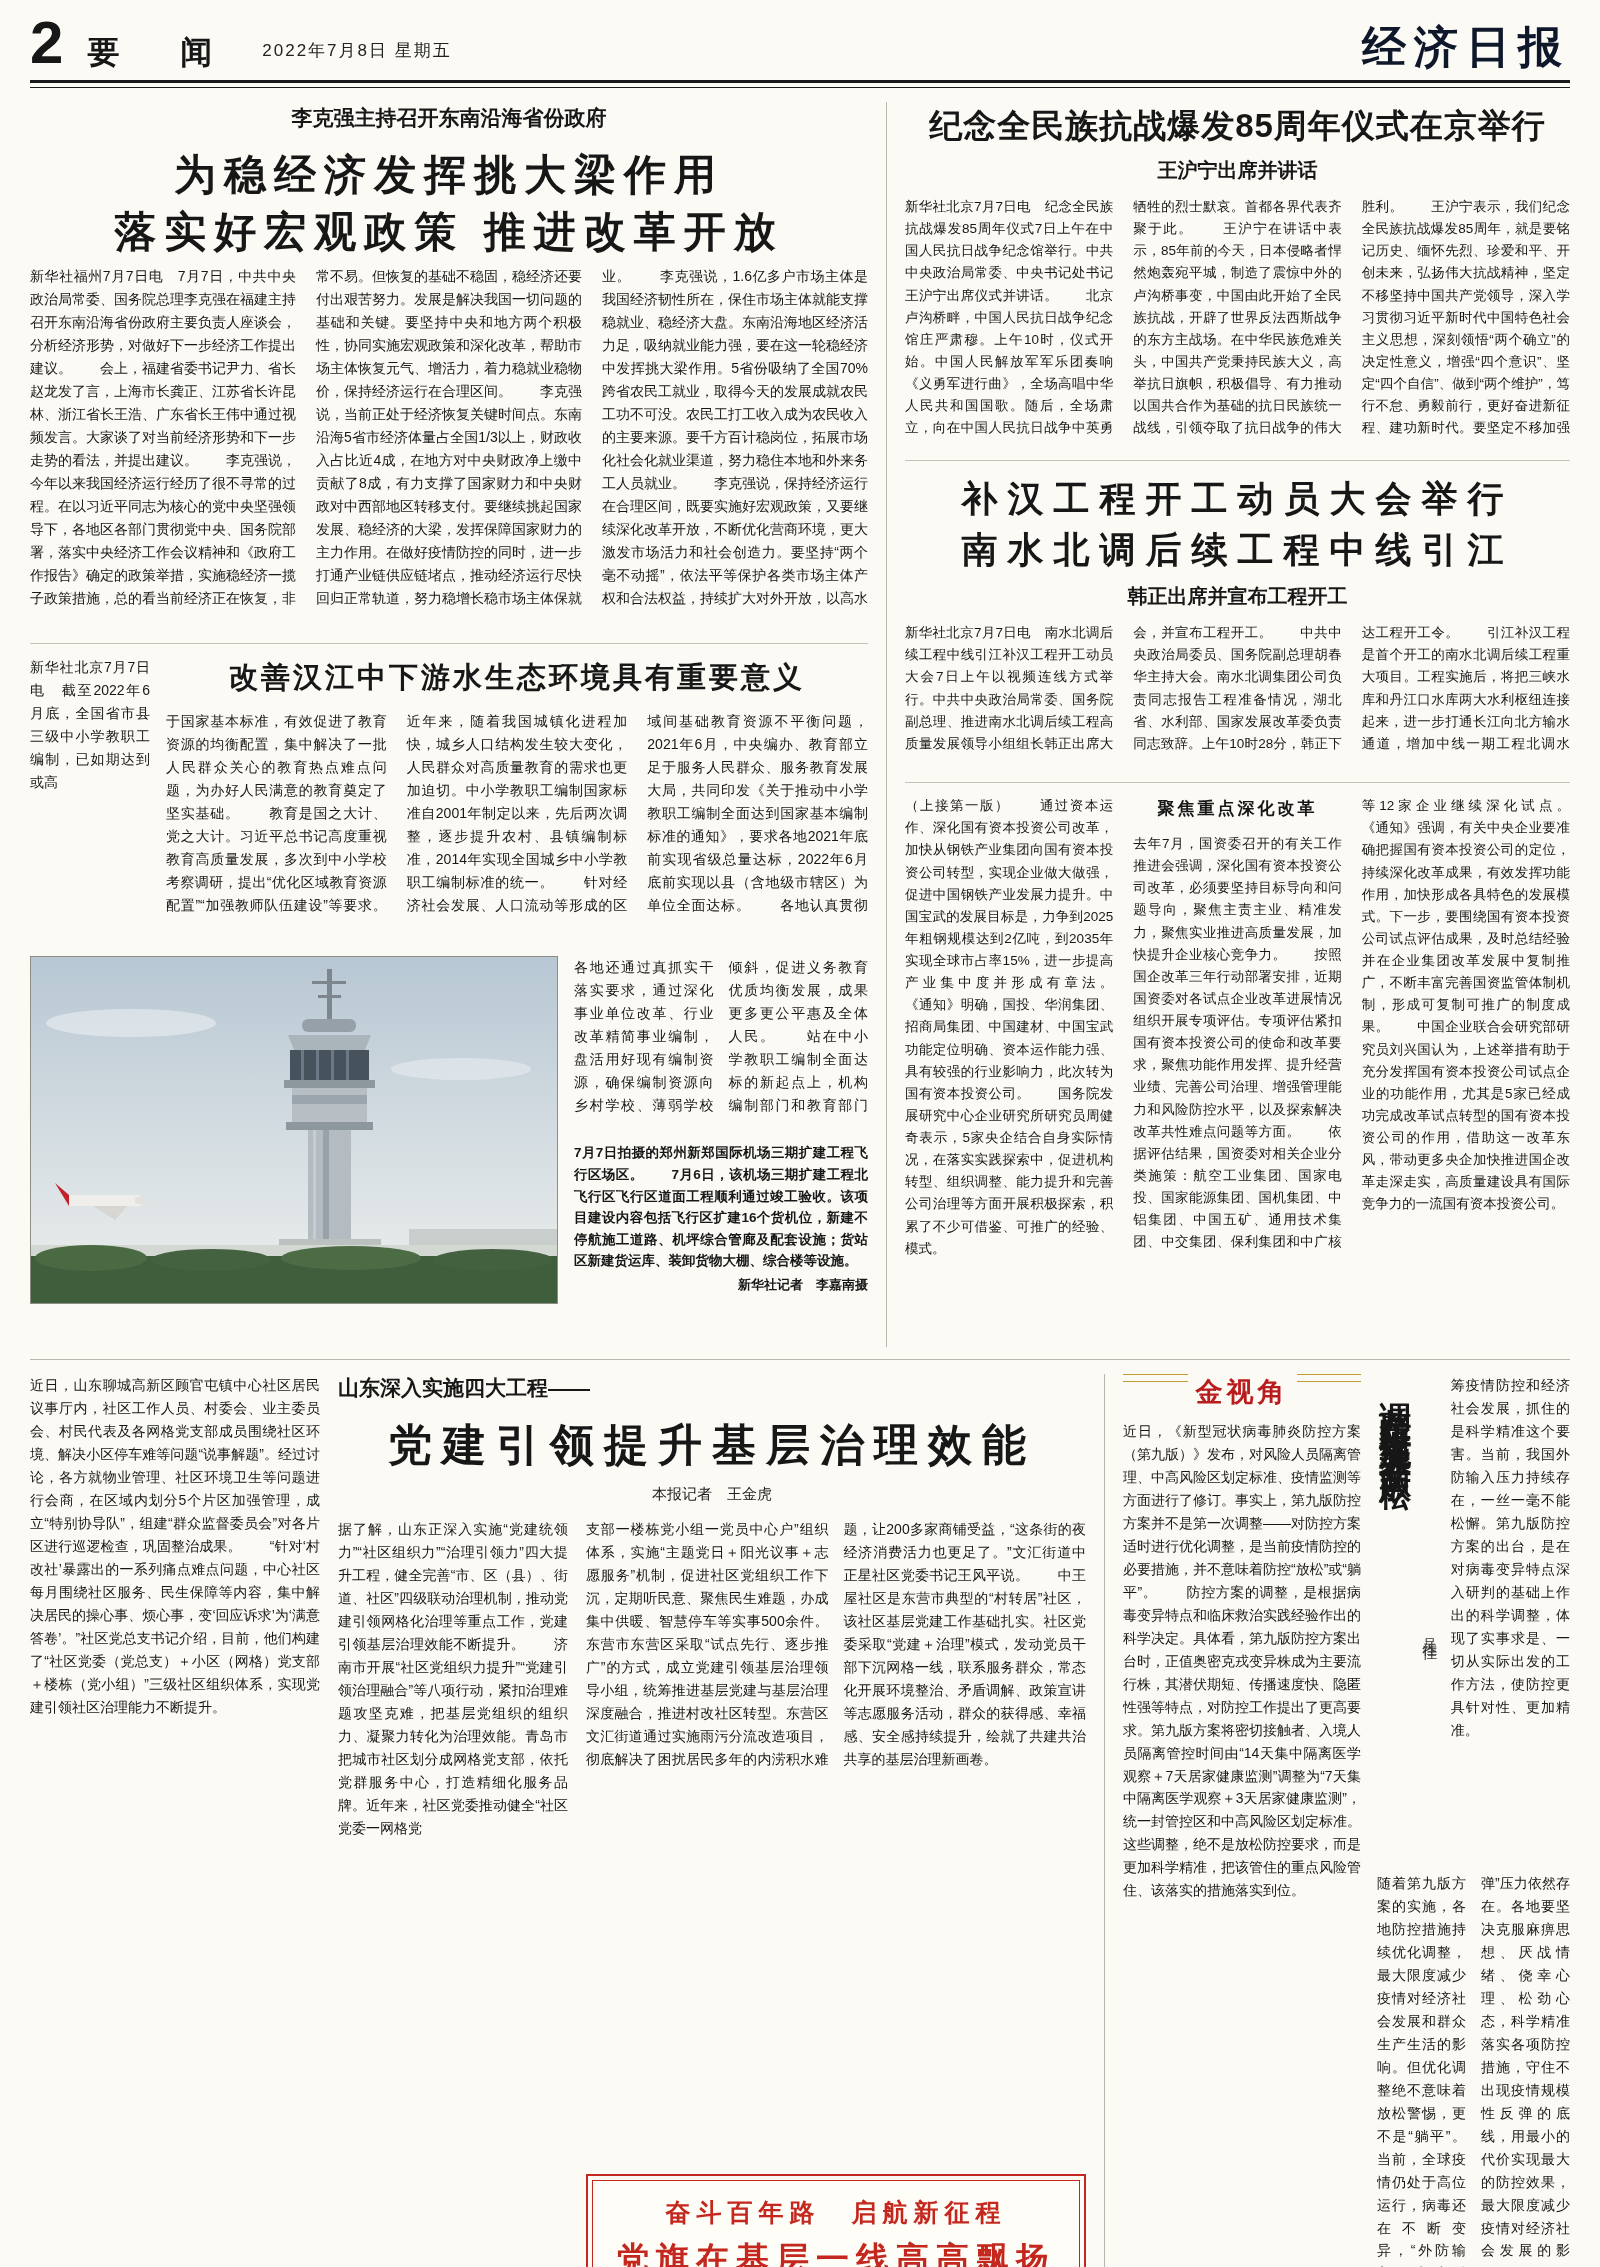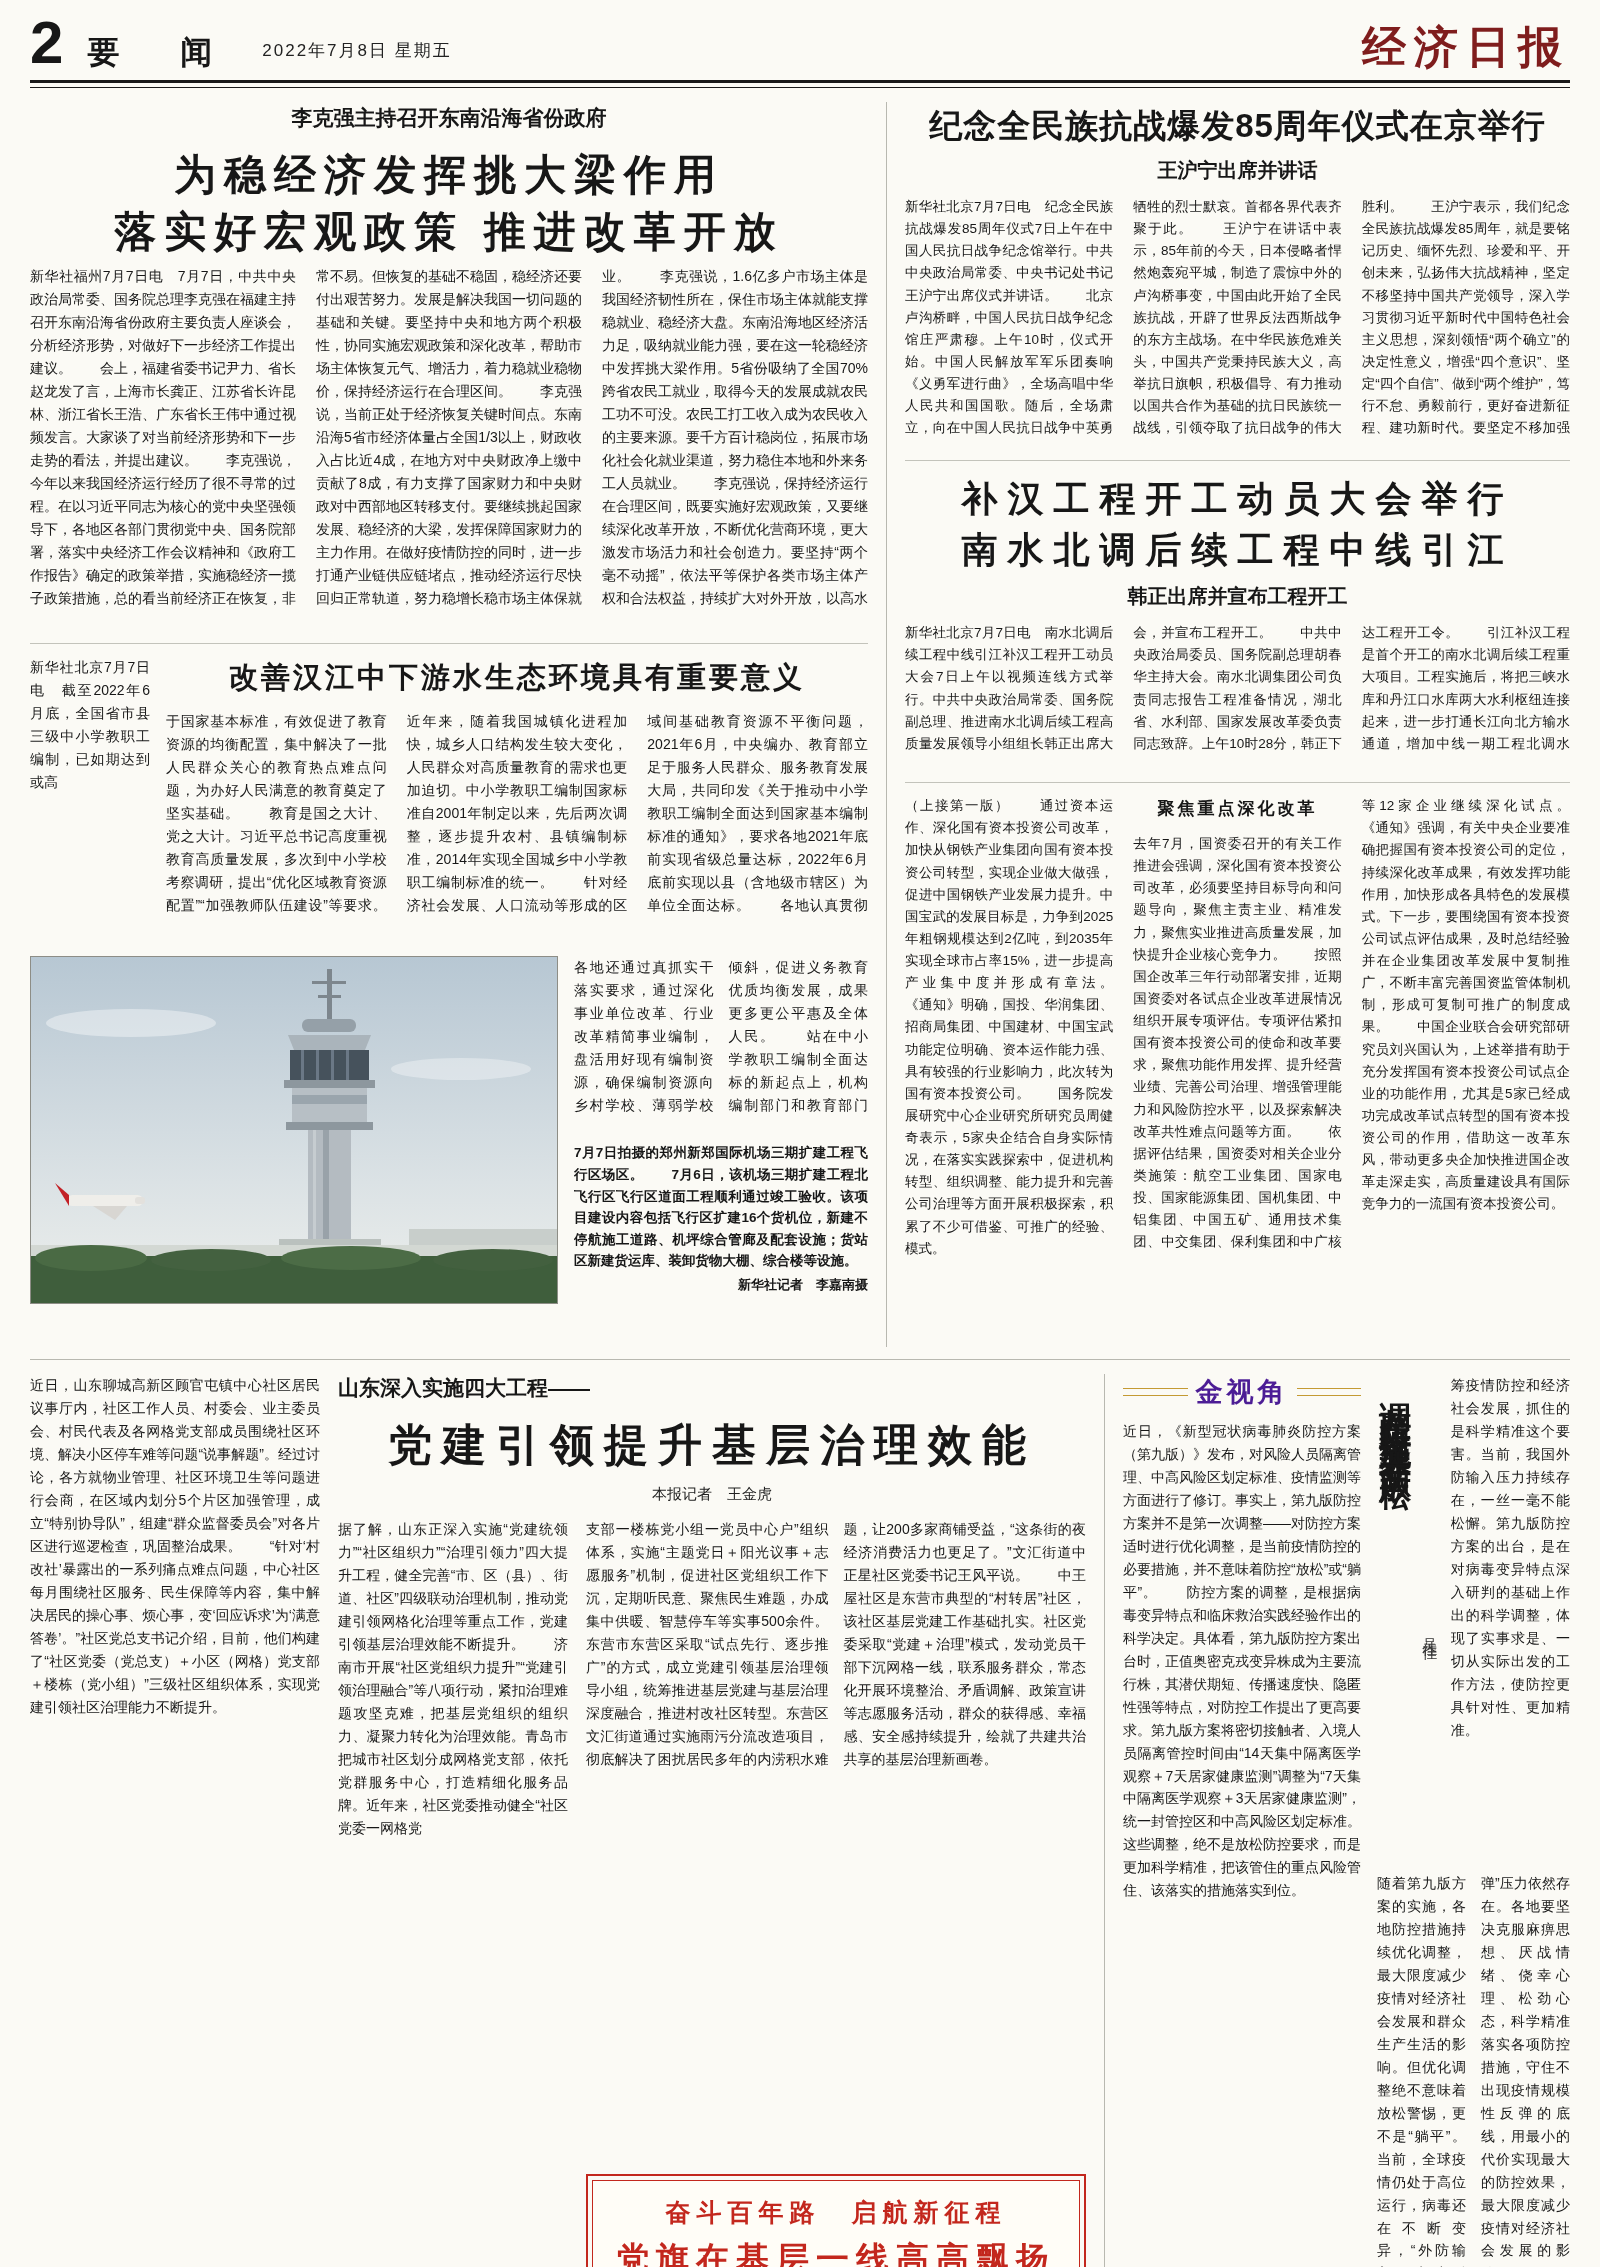--- a/index.html
+++ b/index.html
@@ -4,21 +4,21 @@
 <style>
   html,body{margin:0;padding:0}
   body{background:#d6d6d0;font-family:"Liberation Sans","DejaVu Sans",sans-serif}
   .page{position:relative;width:1600px;height:2267px;margin:0 auto;background:#fbfaf5;box-sizing:border-box;padding:16px 30px;color:#171717;overflow:hidden}
 
   
   .hdr{display:flex;align-items:flex-end;gap:24px}
   .hdr-num{font-size:60px;font-weight:900;line-height:.9}
   .hdr-sec{font-size:32px;font-weight:700;letter-spacing:26px;line-height:1;padding-bottom:2px;white-space:nowrap}
   .hdr-date{font-size:17px;letter-spacing:2px;padding-bottom:8px;color:#222;white-space:nowrap}
-  .hdr-logo{margin-left:auto;color:#7f1d1d;font-family:"Liberation Serif","DejaVu Serif",serif;font-weight:900;font-size:44px;letter-spacing:8px;line-height:1;white-space:nowrap}
+  .hdr-logo{margin-left:auto;color:#0f172a;font-family:"Liberation Serif","DejaVu Serif",serif;font-weight:900;font-size:44px;letter-spacing:8px;line-height:1;white-space:nowrap}
   .hdr-rule{margin-top:10px;border-top:3px solid #1a1a1a;border-bottom:1px solid #1a1a1a;height:4px}
 
   
   .body-txt{font-size:14px;line-height:1.64;text-align:justify;overflow:hidden}
   .c3{column-count:3;column-gap:20px}
   .c2{column-count:2;column-gap:15px}
   hr.sep{border:0;border-top:1px solid #c3c3bb;margin:12px 0}
   .kicker{font-size:21px;font-weight:700;text-align:center;line-height:1.5}
 
   
@@ -68,21 +68,21 @@
   .dj-col1{flex:0 0 230px;margin-right:18px}
   .dj-rest{flex:1;min-width:0;display:flex;flex-direction:column}
   .dj-c23{flex:1;min-height:0}
   .slogan{margin-top:16px;height:126px;flex:0 0 auto;border:2px solid #c3271d;box-shadow:inset 0 0 0 4px #fbfaf5,inset 0 0 0 5px #c3271d;display:flex;flex-direction:column;align-items:center;justify-content:center;color:#c3271d;background:#fffdf7}
   .slogan-l1{font-size:25px;font-weight:900;letter-spacing:6px}
   .slogan-l2{font-size:33px;font-weight:900;letter-spacing:7px;margin-top:8px}
 
   
   .jsj{flex:1;min-width:0;padding-left:18px;display:flex}
   .jsj-leftcol{flex:0 0 238px;margin-right:16px;display:flex;flex-direction:column;min-height:0}
-  .jsj-title{display:flex;align-items:center;gap:8px;color:#4c1d95;font-size:27px;font-weight:900;letter-spacing:4px;margin-bottom:10px}
+  .jsj-title{display:flex;align-items:flex-start;gap:8px;color:#b91c1c;font-size:27px;font-weight:900;letter-spacing:4px;margin-bottom:10px}
   .jsj-title .bar{flex:1;height:6px;border-top:1px solid #c49a33;border-bottom:1px solid #c49a33}
   .jsj-col1{flex:1;min-height:0}
   .jsj-right{flex:1;min-width:0;display:flex;flex-direction:column}
   .jsj-top{display:flex;height:486px}
   .jsj-vhead{writing-mode:vertical-rl;text-orientation:upright;font-size:32px;font-weight:900;letter-spacing:7px;line-height:1.15;margin:2px 4px 0 0}
   .jsj-vauthor{writing-mode:vertical-rl;text-orientation:upright;font-size:15px;letter-spacing:4px;color:#333;padding-top:252px;margin:0 12px 0 2px}
   .jsj-col2{flex:1;min-width:0}
   .jsj-bottom{flex:1;min-height:0;margin-top:12px}
 </style>
 </head>

